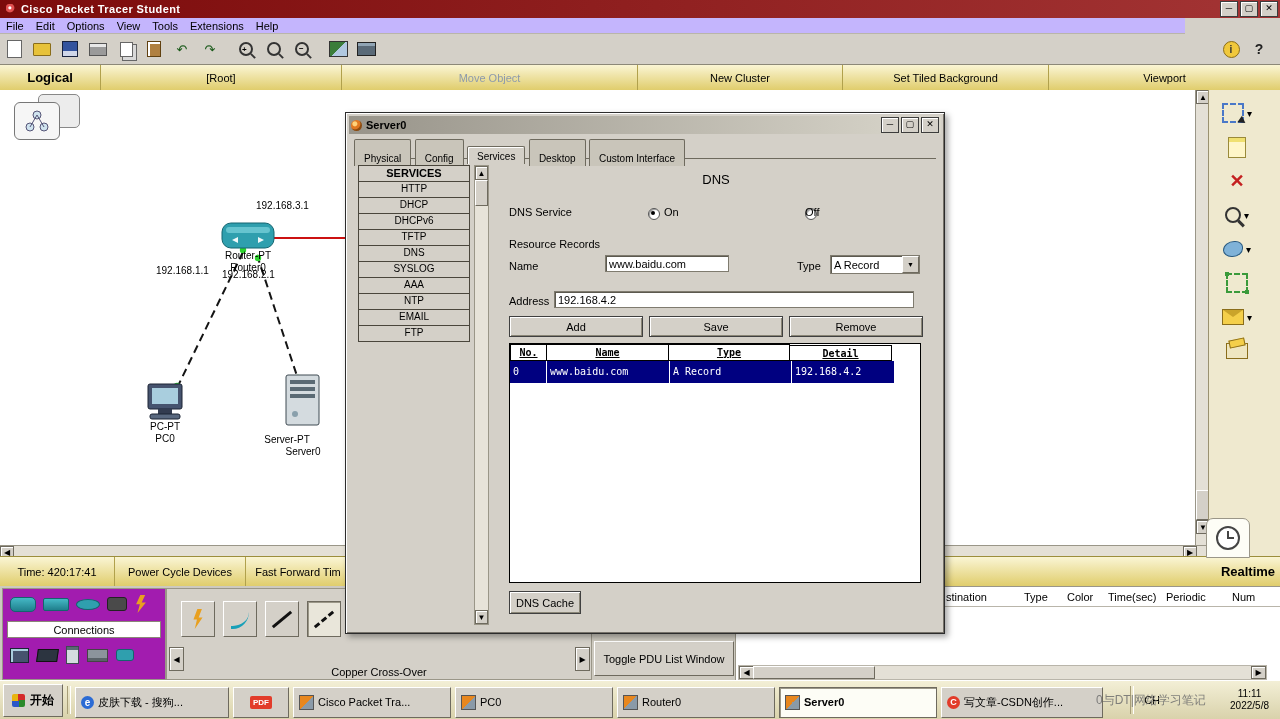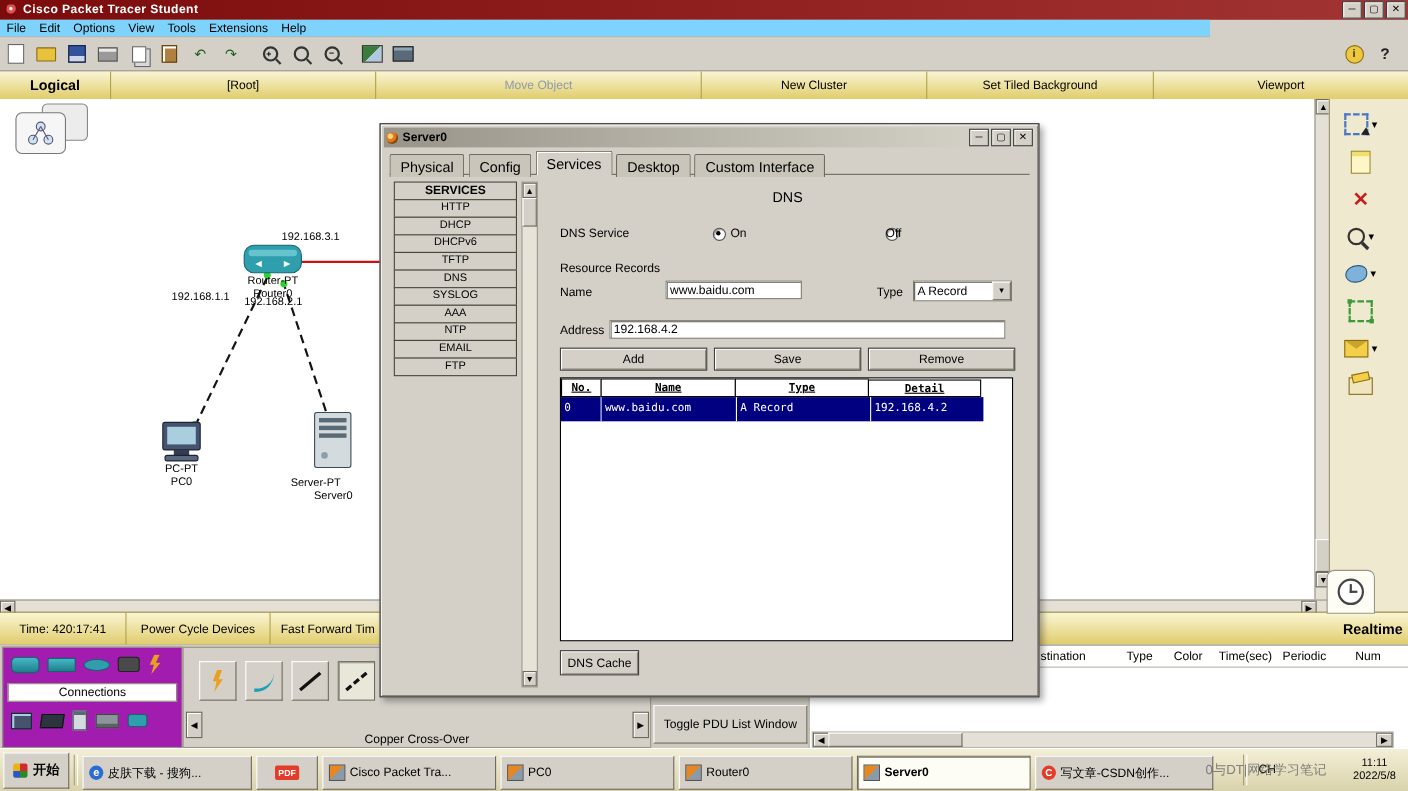--- a/index.html
+++ b/index.html
@@ -22,21 +22,21 @@
   .tbtn{width:26px;height:24px;margin:2px 1px;display:flex;align-items:center;justify-content:center;}
   .svc{height:15px;border:1px solid #4a463c;margin-top:-1px;background:#d4d0c8;text-align:center;
        font-size:10px;line-height:14px;}
   .thc{border:1px solid #000;box-sizing:border-box;font-family:"DejaVu Sans Mono",monospace;
        font-size:10px;font-weight:bold;text-align:center;line-height:15px;background:#fff;}
   .trc{box-sizing:border-box;font-family:"DejaVu Sans Mono",monospace;font-size:10px;color:#fff;
        background:#000080;border-right:1px solid #fff;line-height:21px;padding-left:3px;}
   .radio{width:10px;height:10px;border-radius:50%;background:#fff;border:1px solid #555;
          box-shadow:inset 1px 1px 1px #999;display:inline-block;position:relative;}
   .radio.on::after{content:"";position:absolute;left:2px;top:2px;width:4px;height:4px;border-radius:50%;background:#000;}
-  .tab{display:inline-block;padding:3px 9px 2px;font-size:13px;border:1px solid #6e6a5e;border-bottom:none;
+  .tab{display:inline-block;padding:13px 9px 2px;font-size:10px;border:1px solid #6e6a5e;border-bottom:none;
        background:#c9c5ba;margin-right:-1px;position:relative;top:2px;border-radius:2px 2px 0 0;}
   .tab.act{background:#d4d0c8;top:0;padding-top:4px;box-shadow:inset 1px 1px 0 #fff;z-index:2;}
   .task{height:29px;margin-top:4px;display:flex;align-items:center;padding:0 5px;gap:4px;
         font-size:11px;white-space:nowrap;overflow:hidden;}
   .arrowbox{background:#d4d0c8;border:1px solid #6e6a5e;box-shadow:inset 1px 1px 0 #fff;
             font-size:8px;display:flex;align-items:center;justify-content:center;}
   .hdrlbl{position:absolute;top:4px;font-size:11px;}
   .toolitem{width:56px;height:34px;display:flex;align-items:center;justify-content:center;gap:3px;}
 </style>
 </head>
@@ -46,21 +46,21 @@
 
   <div class="ab lft" style="left:0;top:0;width:1280px;height:18px;background:linear-gradient(90deg,#7c0b0b,#a33434);padding:0 2px;box-sizing:border-box;">
     <span style="width:11px;height:11px;margin:0 4px;border-radius:3px;background:radial-gradient(circle at 35% 35%,#ffffff 0 1px,#e05050 2px 4px,#7c0b0b 5px);"></span>
     <span class="f11 b" style="color:#fff;letter-spacing:.4px;">Cisco Packet Tracer Student</span>
     <span style="flex:1"></span>
     <span class="winbtn">─</span>
     <span class="winbtn">▢</span>
     <span class="winbtn">✕</span>
   </div>
 
-  <div class="ab lft f11" style="left:0;top:18px;width:1100px;height:15px;background:#7dd3fc;border-bottom:1px solid #b9b5aa;">
+  <div class="ab lft f11" style="left:0;top:18px;width:1185px;height:15px;background:#c4b5fd;border-bottom:1px solid #b9b5aa;">
     <span class="menu-item">File</span>
     <span class="menu-item">Edit</span>
     <span class="menu-item">Options</span>
     <span class="menu-item">View</span>
     <span class="menu-item">Tools</span>
     <span class="menu-item">Extensions</span>
     <span class="menu-item">Help</span>
   </div>
 
   <div class="ab lft" style="left:0;top:34px;width:1280px;height:30px;background:#d4d0c8;border-bottom:1px solid #8c8878;">
@@ -170,21 +170,21 @@
 
       <g>
         <rect x="286" y="285" width="33" height="50" rx="2" fill="#d4dbdf" stroke="#3e4a52"></rect>
         <rect x="290" y="290" width="25" height="4" fill="#5a6a74"></rect>
         <rect x="290" y="297" width="25" height="4" fill="#5a6a74"></rect>
         <rect x="290" y="304" width="25" height="4" fill="#5a6a74"></rect>
         <circle cx="295" cy="324" r="3" fill="#8aa0ac"></circle>
       </g>
     </svg>
 
-    <div class="ab f10" style="left:256px;top:120px;">192.168.3.1</div>
+    <div class="ab f10" style="left:256px;top:110px;">192.168.3.1</div>
     <div class="ab f10" style="left:156px;top:175px;">192.168.1.1</div>
     <div class="ab f10" style="left:222px;top:179px;">192.168.2.1</div>
     <div class="ab f10 ctr" style="left:213px;top:160px;width:70px;">Router-PT</div>
     <div class="ab f10 ctr" style="left:213px;top:172px;width:70px;">Router0</div>
     <div class="ab f10 ctr" style="left:132px;top:331px;width:66px;">PC-PT</div>
     <div class="ab f10 ctr" style="left:132px;top:343px;width:66px;">PC0</div>
     <div class="ab f10 ctr" style="left:254px;top:344px;width:66px;">Server-PT</div>
     <div class="ab f10 ctr" style="left:270px;top:356px;width:66px;">Server0</div>
   </div>
 

